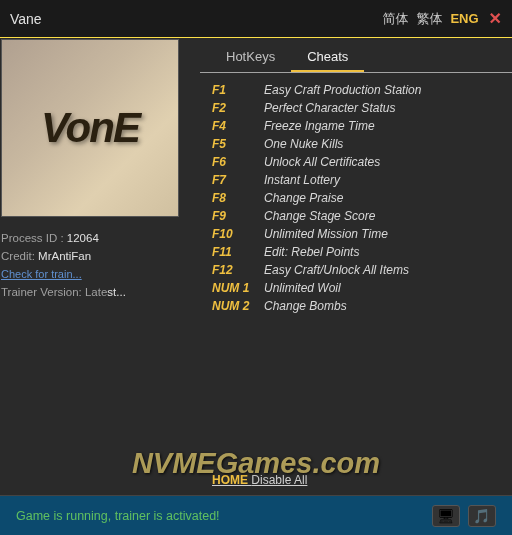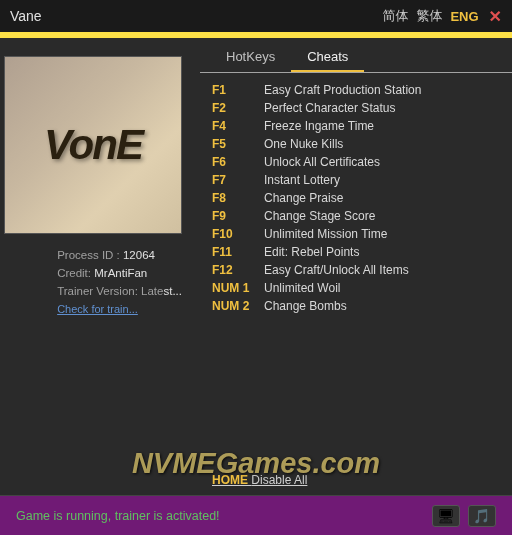--- a/index.html
+++ b/index.html
@@ -12,21 +12,21 @@
       position: relative;
     }
 
     
     .title-bar {
       display: flex;
       align-items: center;
       background: #1a1a1a;
       height: 38px;
       padding: 9px 10px;
-      border-bottom: 6px solid #fde047;
+      border-bottom: 1px solid #fde047;
     }
     .title-text {
       color: #e0e0e0;
       font-size: 14px;
       flex: 1;
     }
     .lang-buttons {
       display: flex;
       align-items: center;
       gap: 0;
@@ -55,25 +55,24 @@
 
     
     .main-content {
       display: flex;
       height: calc(535px - 38px - 40px);
     }
 
     
     .left-panel {
       width: 200px;
-      padding: 18px;
+      padding: 1px;
       display: flex;
       flex-direction: column;
       gap: 10px;
-      align-items: flex-end;
     }
 
     .game-image {
       width: 178px;
       height: 178px;
       background: linear-gradient(135deg, #b0a090 0%, #c8b8a0 40%, #e0d0b0 70%, #d0c0a0 100%);
       position: relative;
       overflow: hidden;
       border: 1px solid #555;
     }
@@ -144,20 +143,21 @@
       flex: 1;
       padding: 8px 12px;
       overflow-y: auto;
     }
     .cheat-item {
       display: flex;
       align-items: center;
       padding: 2px 0;
       font-size: 12px;
       color: #d0d0d0;
+      font-style: italic;
     }
     .cheat-key {
       color: #f0c040;
       min-width: 52px;
       font-size: 12px;
       font-weight: 600;
     }
     .cheat-desc {
       color: #d8d8d8;
       font-size: 12px;
@@ -171,21 +171,21 @@
       text-decoration: underline;
     }
     .disable-key {
       color: #f0c040;
       font-weight: 600;
     }
 
     
     .status-bar {
       height: 40px;
-      background: #701a75;
+      background: #0c4a6e;
       display: flex;
       align-items: center;
       justify-content: space-between;
       padding: 0 16px;
       border-top: 1px solid #444;
       position: absolute;
       bottom: 0;
       left: 0;
       right: 0;
     }
@@ -248,24 +248,24 @@
       <span class="game-logo-text">VonE</span>
     </div>
     <div class="info-section">
       <div class="info-line">
         <span class="info-label">Process ID : </span><span class="info-value">12064</span>
       </div>
       <div class="info-line">
         <span class="info-label">Credit: </span><span class="info-value"> MrAntiFan</span>
       </div>
       <div class="info-line">
+        <span class="check-link">Check for train...</span>
+      </div>
+      <div class="info-line">
         <span class="info-label">Trainer Version: Late</span><span class="info-value">st...</span>
-      </div>
-      <div class="info-line">
-        <span class="check-link">Check for train...</span>
       </div>
     </div>
   </div>
 
   <div class="right-panel">
 
     <div class="tabs">
       <div class="tab">HotKeys</div>
       <div class="tab active">Cheats</div>
     </div>

